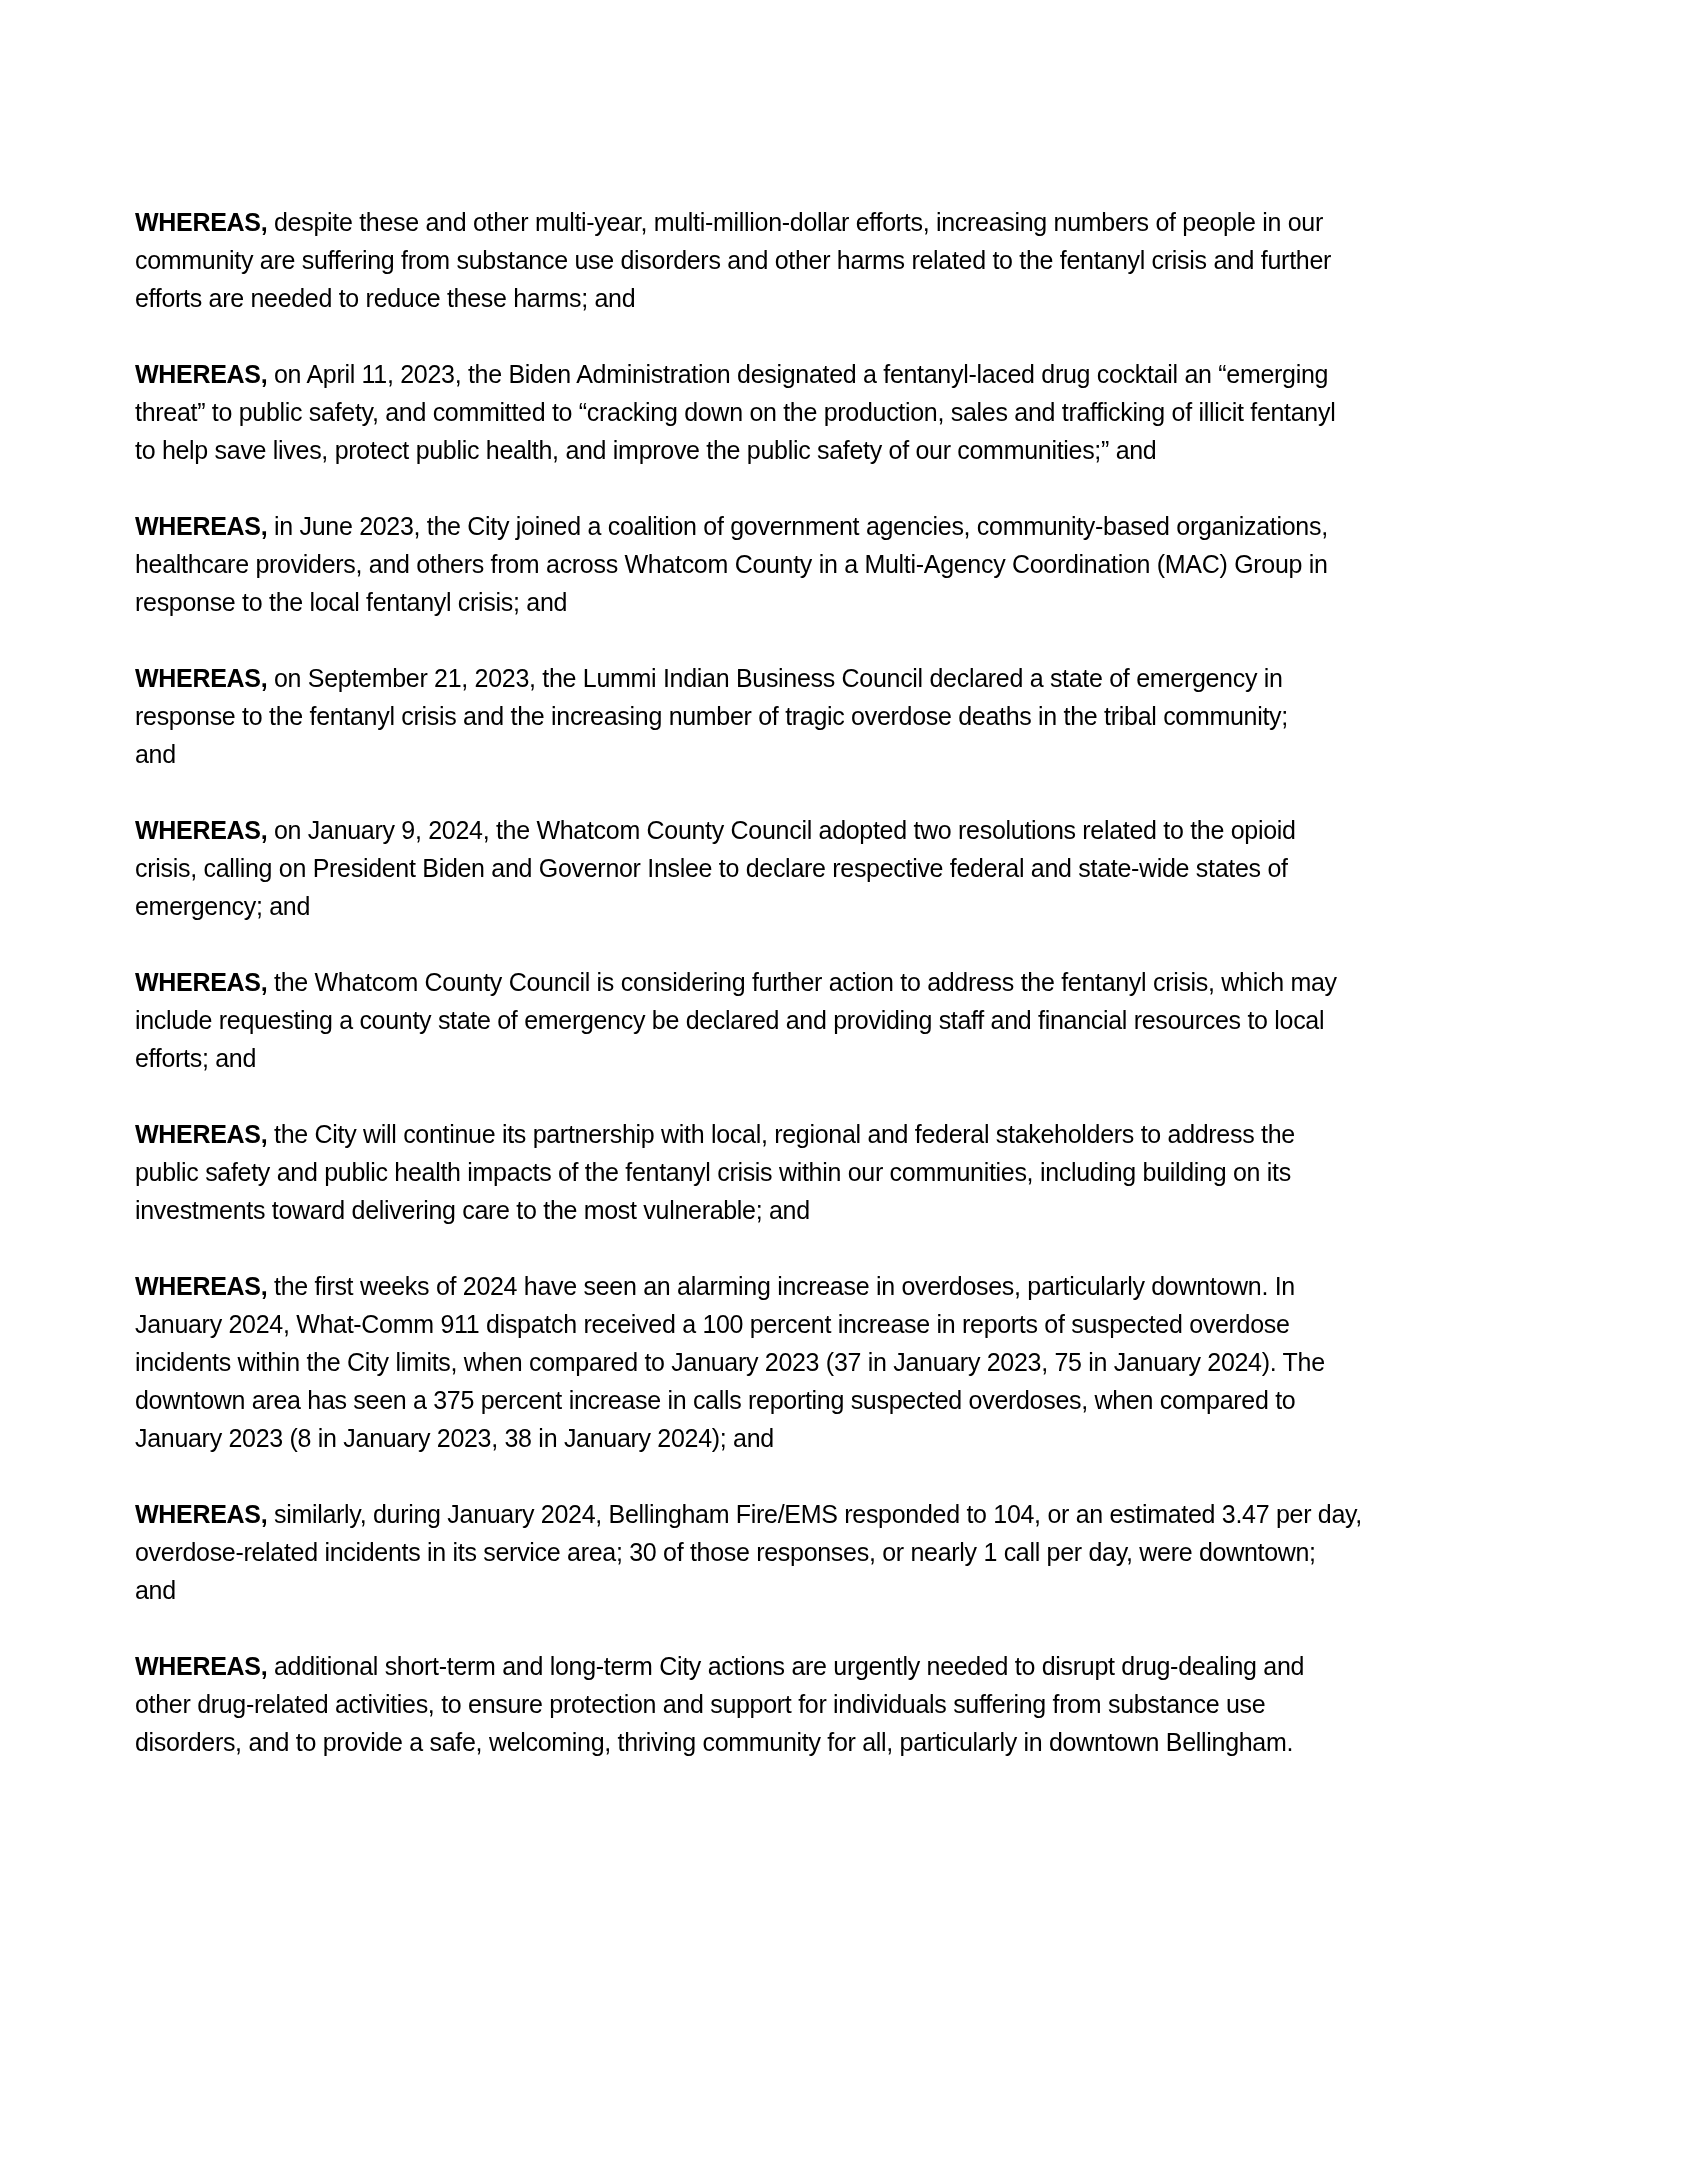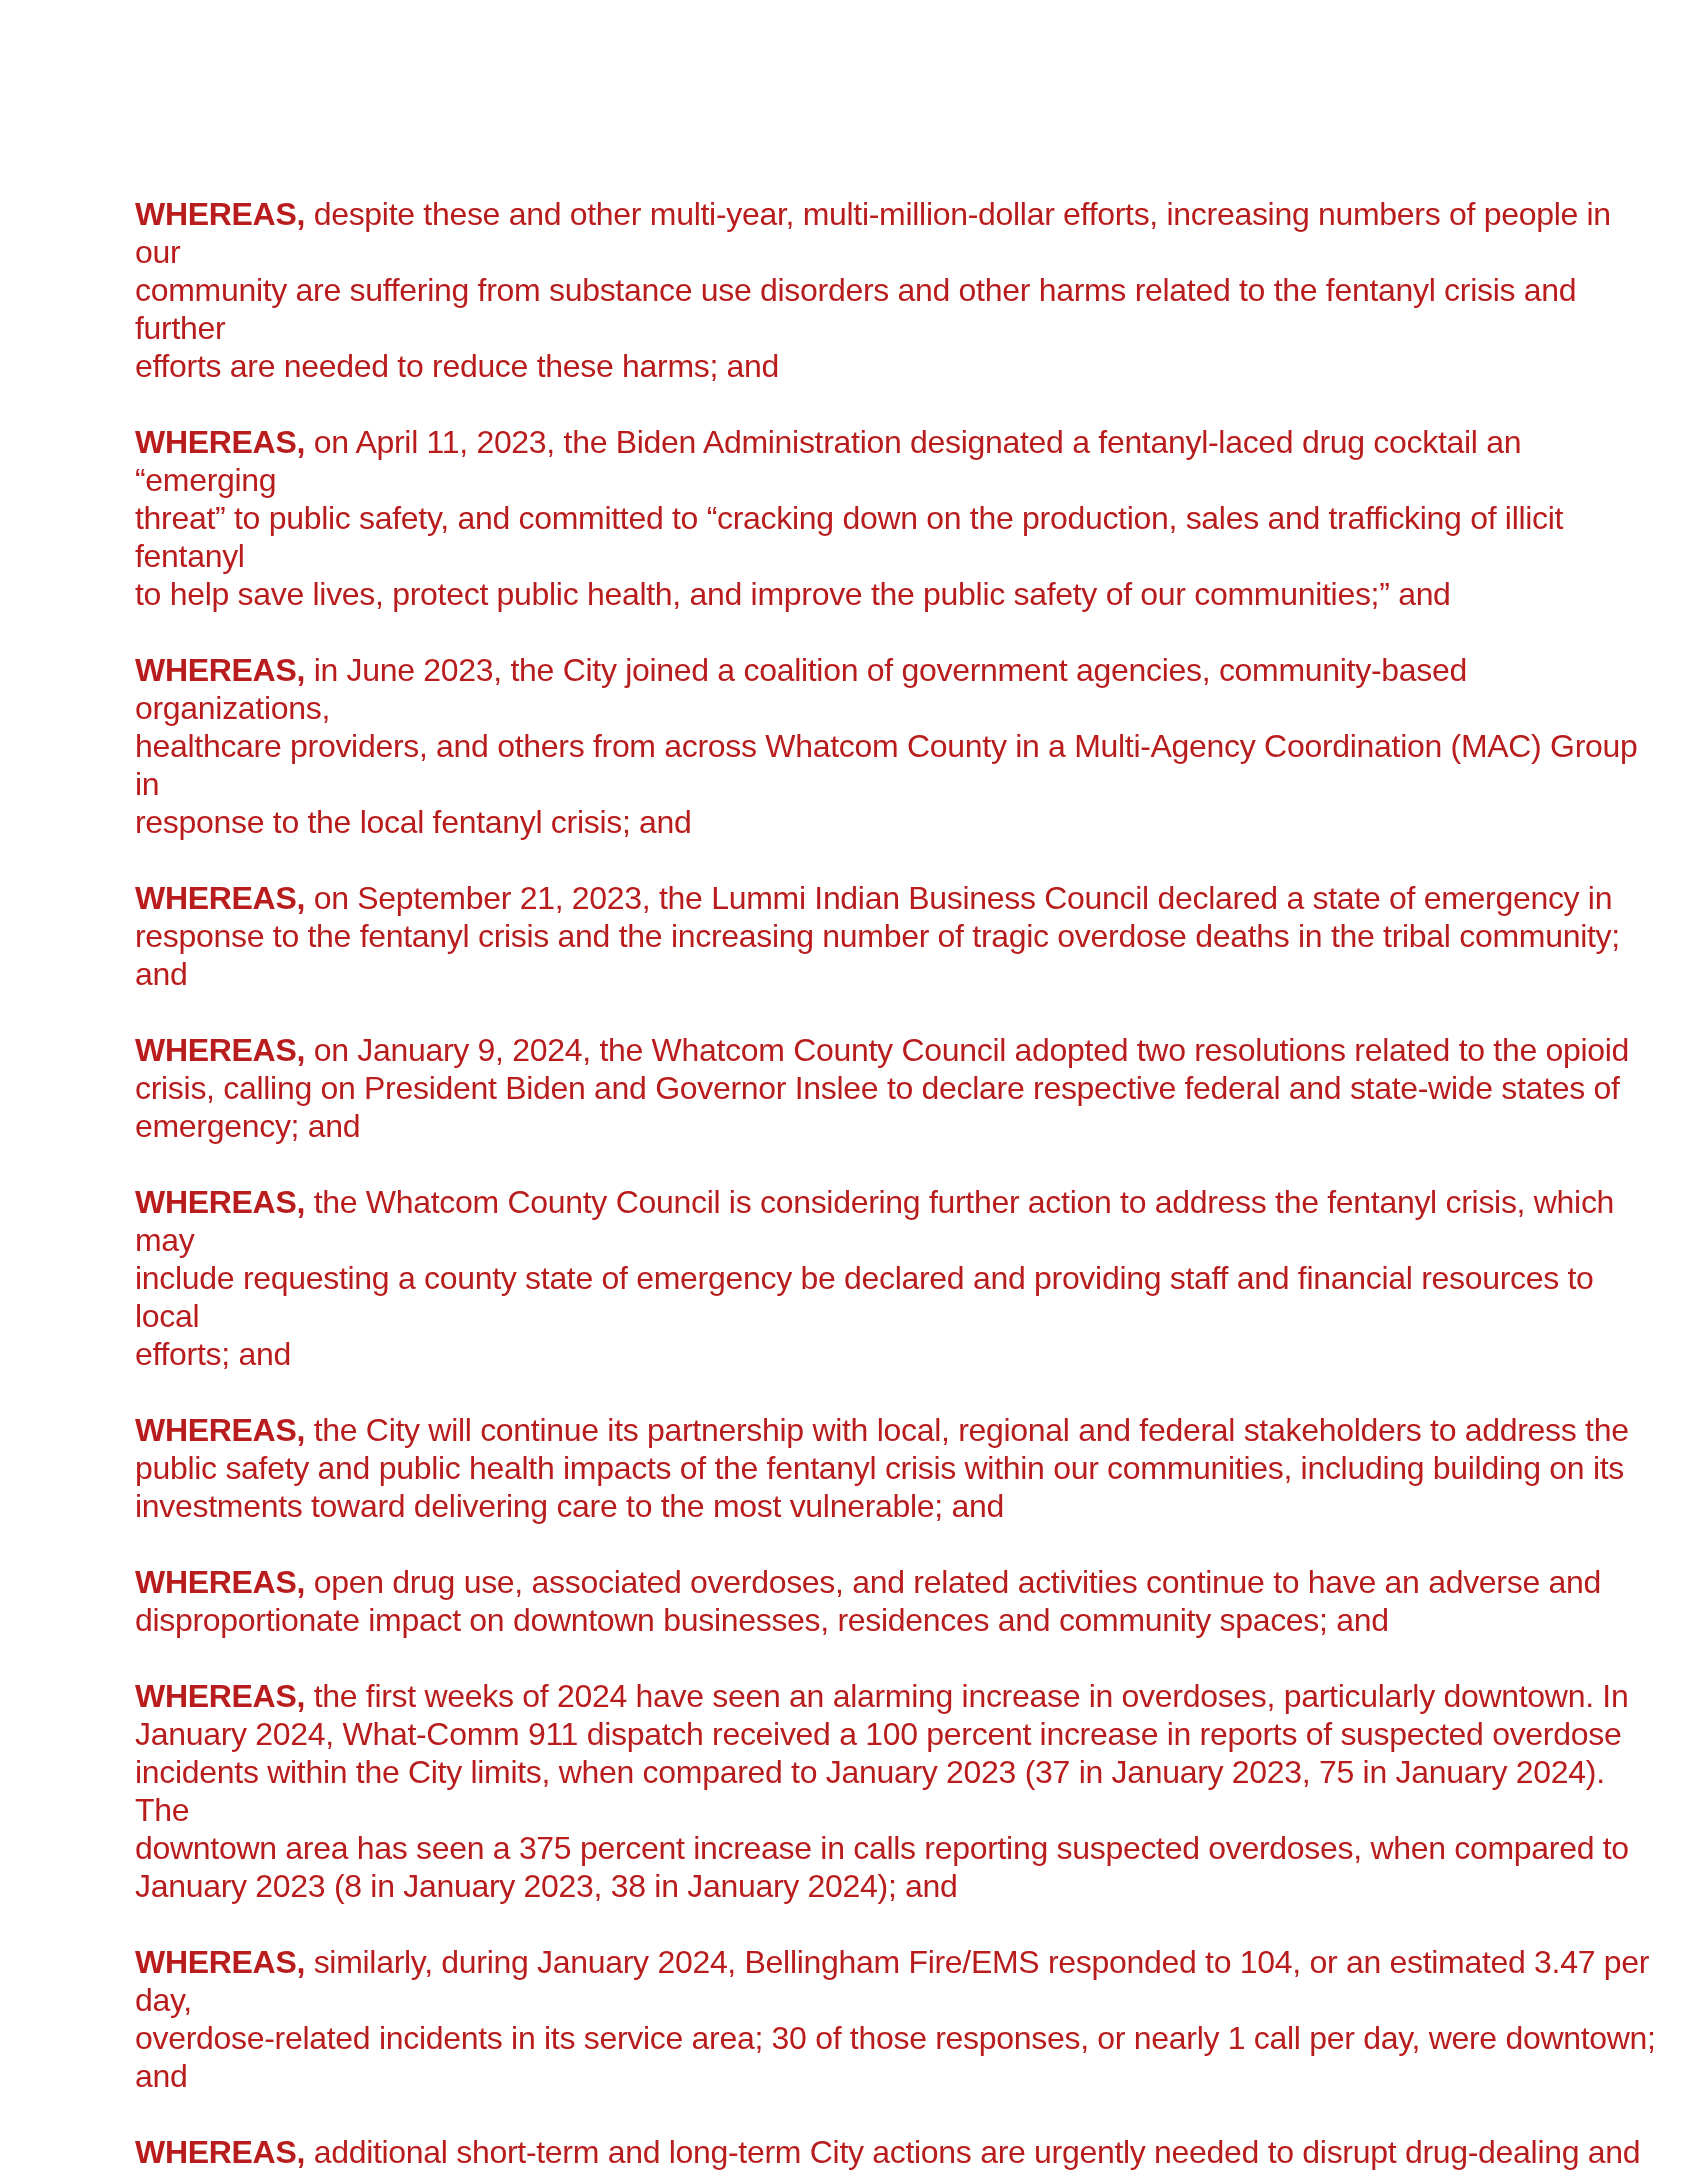--- a/index.html
+++ b/index.html
@@ -18,25 +18,25 @@
     width: 1683px;
     height: 2178px;
     background: #ffffff;
     box-sizing: border-box;
     padding: 195px 24px 0 135px;
   }
   .doc-body {
     width: 1525px;
   }
   .para {
-    margin: 0 0 38px 0;
-    font-size: 32px;
+    margin: 8px 0 38px 0;
+    font-size: 25px;
     line-height: 38px;
     letter-spacing: -0.3px;
-    color: #b91c1c;
+    color: #000000;
   }
   .whereas-label {
     font-weight: 700;
   }
   .para-text {
     white-space: pre-line;
   }
 </style>
 </head>
 <body>
@@ -66,22 +66,20 @@
 emergency; and</span></p>
 
     <p class="para"><strong class="whereas-label">WHEREAS,</strong><span class="para-text"> the Whatcom County Council is considering further action to address the fentanyl crisis, which may
 include requesting a county state of emergency be declared and providing staff and financial resources to local
 efforts; and</span></p>
 
     <p class="para"><strong class="whereas-label">WHEREAS,</strong><span class="para-text"> the City will continue its partnership with local, regional and federal stakeholders to address the
 public safety and public health impacts of the fentanyl crisis within our communities, including building on its
 investments toward delivering care to the most vulnerable; and</span></p>
 
-    <p class="para"><strong class="whereas-label">WHEREAS,</strong><span class="para-text"> open drug use, associated overdoses, and related activities continue to have an adverse and
-disproportionate impact on downtown businesses, residences and community spaces; and</span></p>
 
     <p class="para"><strong class="whereas-label">WHEREAS,</strong><span class="para-text"> the first weeks of 2024 have seen an alarming increase in overdoses, particularly downtown. In
 January 2024, What-Comm 911 dispatch received a 100 percent increase in reports of suspected overdose
 incidents within the City limits, when compared to January 2023 (37 in January 2023, 75 in January 2024). The
 downtown area has seen a 375 percent increase in calls reporting suspected overdoses, when compared to
 January 2023 (8 in January 2023, 38 in January 2024); and</span></p>
 
     <p class="para"><strong class="whereas-label">WHEREAS,</strong><span class="para-text"> similarly, during January 2024, Bellingham Fire/EMS responded to 104, or an estimated 3.47 per day,
 overdose-related incidents in its service area; 30 of those responses, or nearly 1 call per day, were downtown;
 and</span></p>

